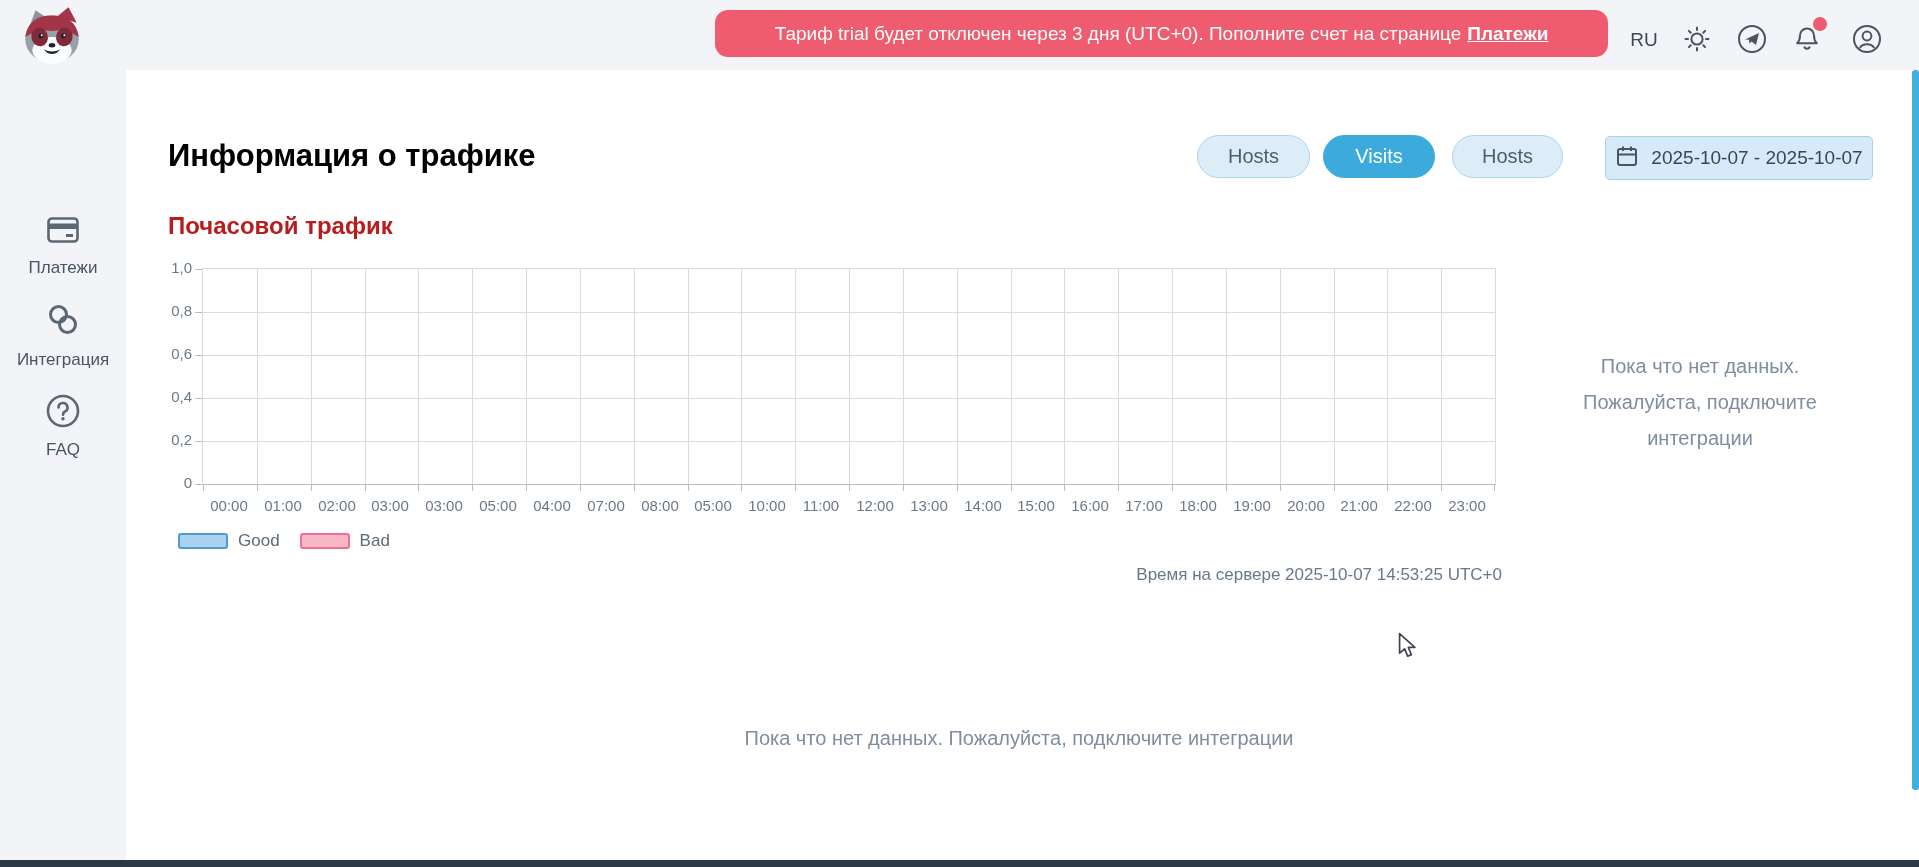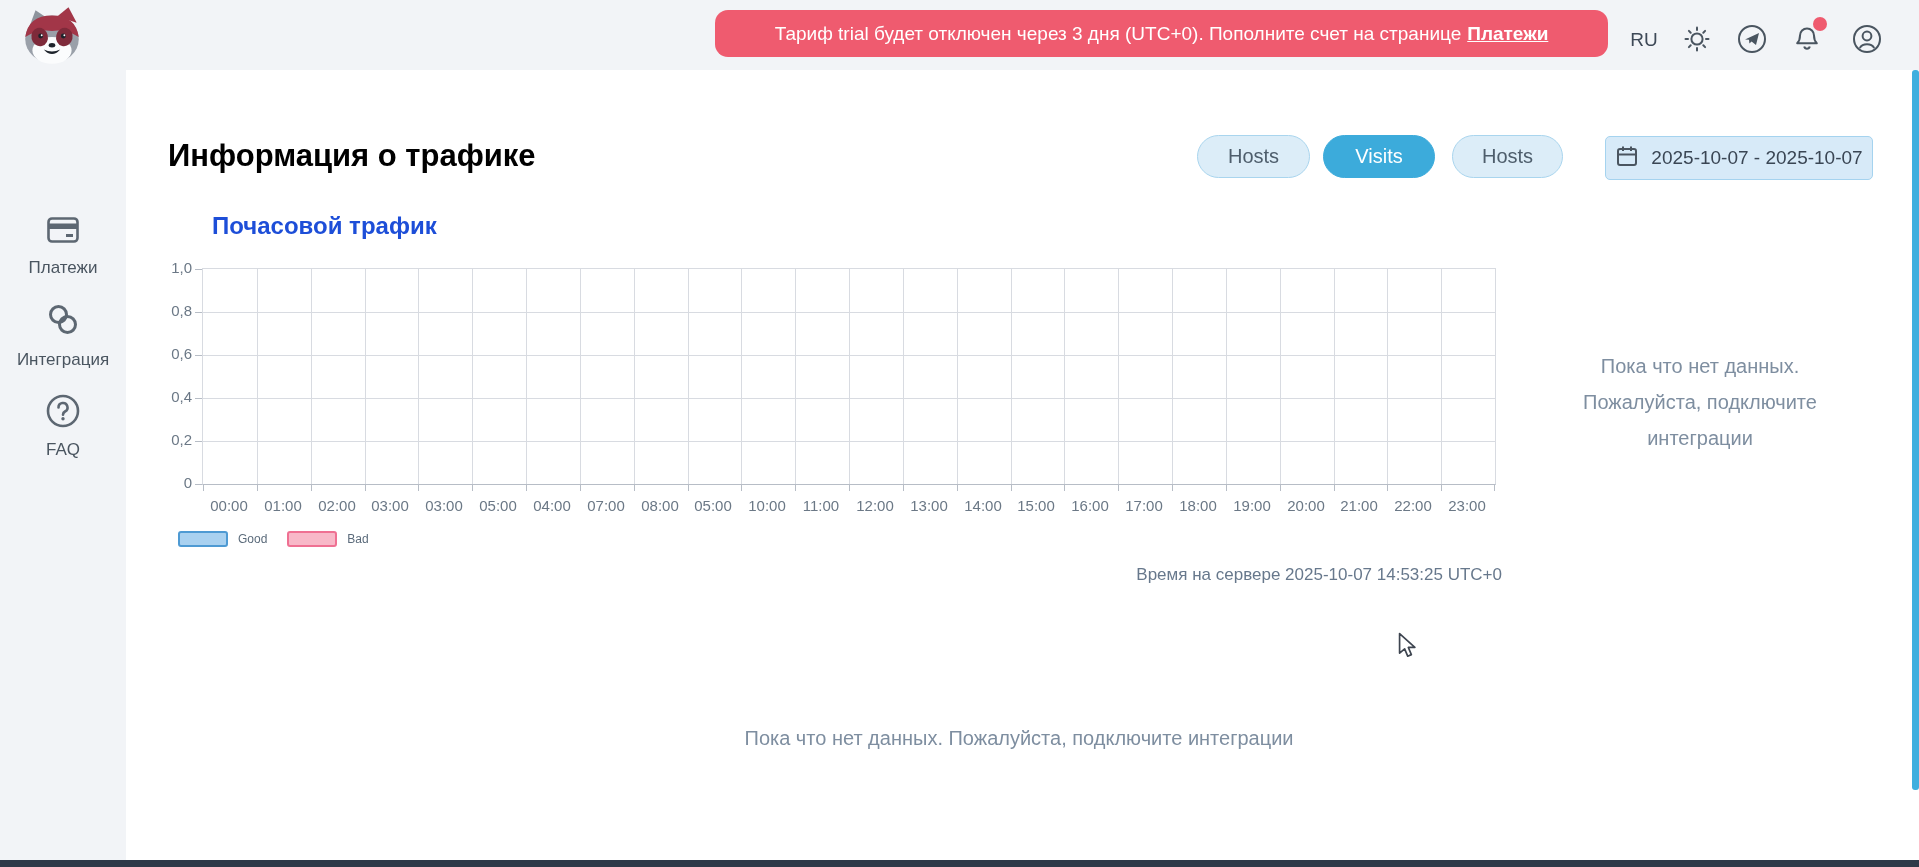--- a/index.html
+++ b/index.html
@@ -25,21 +25,21 @@
   .side-item .lbl { display:block; font-size:17px; margin-top:6px; }
   .side-item svg { stroke:#5d6772; fill:none; stroke-width:2.6; }
   .side-item.active { color:#3fafdf; }
   .side-item.active svg { stroke:#3fafdf; }
   .side-item.active svg .bar { fill:#3fafdf; stroke:none; }
   .side-item svg .bar { fill:#5d6772; stroke:none; }
 
   
   .main { left:126px; top:70px; width:1793px; height:790px; background:#ffffff; }
   .page-title { left:168px; top:138px; font-size:31px; font-weight:bold; color:#000000; }
-  .section-title { left:168px; top:212px; font-size:24px; font-weight:bold; color:#1d4ed8;margin-left:44px; }
+  .section-title { left:168px; top:212px; font-size:24px; font-weight:bold; color:#b91c1c; }
 
   .tab { top:135px; height:43px; border-radius:22px; background:#dcedf8; border:1px solid #a9d5ee;
          color:#4e5e6c; font-size:20px; display:flex; align-items:center; justify-content:center;
          cursor:pointer; font-family:inherit; }
   .tab.active { background:#3cabdb; border-color:#3cabdb; color:#ffffff; }
   .tab-hits  { left:1197px; width:113px; }
   .tab-visits{ left:1323px; width:112px; }
   .tab-hosts { left:1452px; width:111px; }
 
   .daterange { left:1605px; top:136px; width:268px; height:44px; background:#d7eaf8; border:1px solid #a5d3ef;
@@ -50,21 +50,21 @@
   
   .plot { left:202px; top:268px; width:1294px; height:217px; border:1px solid #d8dbe1; border-bottom-color:#b7bdc6; }
   .hgrid { position:absolute; left:0; width:100%; height:1px; background:#d8dbe1; }
   .vgrid { position:absolute; top:0; width:1px; height:100%; background:#d8dbe1; }
   .btick { position:absolute; width:1px; height:6px; background:#b7bdc6; top:216px; }
   .ltick { position:absolute; width:7px; height:1px; background:#b7bdc6; left:-8px; }
   .ytick { position:absolute; right:1727px; font-size:15px; color:#6b7886; width:60px; text-align:right; }
   .xtick { position:absolute; top:497px; font-size:15px; color:#6b7886; width:54px; text-align:center; }
   .legend { left:178px; top:531px; display:flex; align-items:center; gap:20px; }
   .legend .sw { width:50px; height:16px; border-radius:3px; border:2px solid; }
-  .legend .lg-lbl { font-size:12px; color:#5b6b7b; margin-left:10px; }
+  .legend .lg-lbl { font-size:17px; color:#5b6b7b; margin-left:10px; }
   .legend .item { display:flex; align-items:center; }
 
   .side-msg { left:1560px; top:348px; width:280px; text-align:center; font-size:20px; line-height:36px; color:#7e8ea0; }
   .server-time { left:1002px; top:565px; width:500px; text-align:right; font-size:17px; color:#67788c; }
   .bottom-msg { left:126px; top:727px; width:1786px; text-align:center; font-size:20px; color:#7e8ea0; }
 
   
   .v-scrollbar { right:0; top:70px; width:7px; height:720px; background:#3fafdf; border-radius:3px; }
   .bottom-bar { left:0; top:860px; width:1919px; height:7px; background:#2e3948; }
   .cursor { left:1397px; top:632px; pointer-events:none; }

